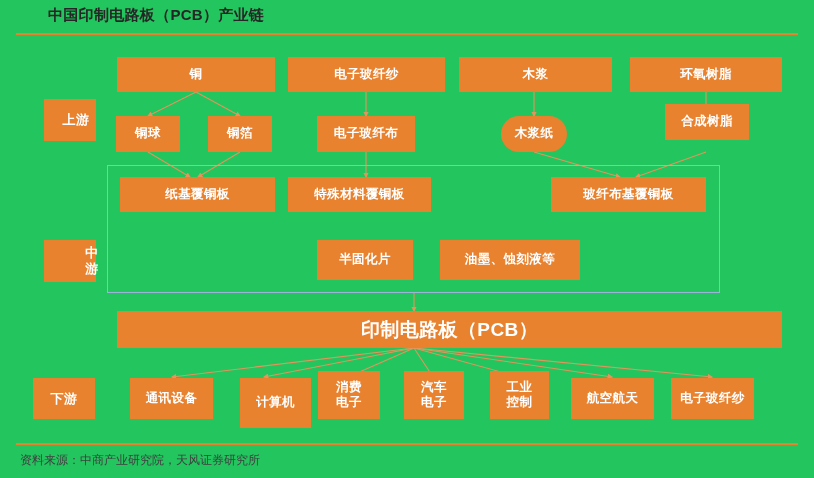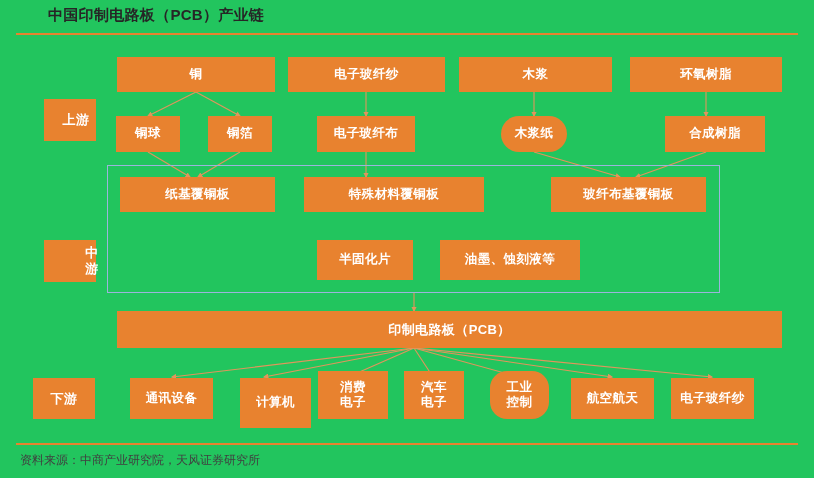--- a/index.html
+++ b/index.html
@@ -92,21 +92,21 @@
     text-align: center;
     line-height: 1.22;
     box-sizing: border-box;
     letter-spacing: 0.4px;
     white-space: pre-line;
   }
   .node.stage {
     font-size: 13px;
   }
   .node.wide {
-    font-size: 13px;
+    font-size: 19px;
   }
 </style>
 </head>
 <body>
 
 <div id="page">
 
   <div id="title">中国印制电路板（PCB）产业链</div>
   <div id="title-rule"></div>
 
@@ -153,38 +153,38 @@
 
   <div class="node" style="left:117px; top:57px; width:158px; height:35px;">铜</div>
   <div class="node" style="left:288px; top:57px; width:157px; height:35px;">电子玻纤纱</div>
   <div class="node" style="left:459px; top:57px; width:153px; height:35px;">木浆</div>
   <div class="node" style="left:630px; top:57px; width:152px; height:35px;">环氧树脂</div>
 
   <div class="node" style="left:116px; top:116px; width:64px; height:36px;">铜球</div>
   <div class="node" style="left:208px; top:116px; width:64px; height:36px;">铜箔</div>
   <div class="node" style="left:317px; top:116px; width:98px; height:36px;">电子玻纤布</div>
   <div class="node" style="left:501px; top:116px; width:66px; height:36px;border-radius:18px;">木浆纸</div>
-  <div class="node" style="left:665px; top:116px; width:100px; height:36px;">合成树脂</div>
+  <div class="node" style="left:665px; top:104px; width:84px; height:36px;">合成树脂</div>
 
   <div class="node" style="left:120px; top:177px; width:155px; height:35px;">纸基覆铜板</div>
-  <div class="node" style="left:304px; top:177px; width:180px; height:35px;">特殊材料覆铜板</div>
+  <div class="node" style="left:288px; top:177px; width:143px; height:35px;">特殊材料覆铜板</div>
   <div class="node" style="left:551px; top:177px; width:155px; height:35px;">玻纤布基覆铜板</div>
 
   <div class="node" style="left:317px; top:240px; width:96px; height:40px;">半固化片</div>
   <div class="node" style="left:440px; top:240px; width:140px; height:40px;">油墨、蚀刻液等</div>
 
   <div class="node wide" style="left:117px; top:311px; width:665px; height:37px;">印制电路板（PCB）</div>
 
   <div class="node" style="left:130px; top:378px; width:83px; height:41px;">通讯设备</div>
   <div class="node" style="left:240px; top:378px; width:71px; height:50px;">计算机</div>
-  <div class="node" style="left:318px; top:371px; width:70px; height:48px;">消费
+  <div class="node" style="left:318px; top:371px; width:62px; height:48px;">消费
 电子</div>
   <div class="node" style="left:404px; top:371px; width:60px; height:48px;">汽车
 电子</div>
-  <div class="node" style="left:490px; top:371px; width:59px; height:48px;border-radius:17px;">工业
+  <div class="node" style="left:490px; top:371px; width:59px; height:48px;">工业
 控制</div>
   <div class="node" style="left:571px; top:378px; width:83px; height:41px;">航空航天</div>
   <div class="node" style="left:671px; top:378px; width:83px; height:41px;">电子玻纤纱</div>
 
   <div id="footer-rule"></div>
   <div id="footer-text">资料来源：中商产业研究院，天风证券研究所</div>
 
 </div>
 
 </body></html>

